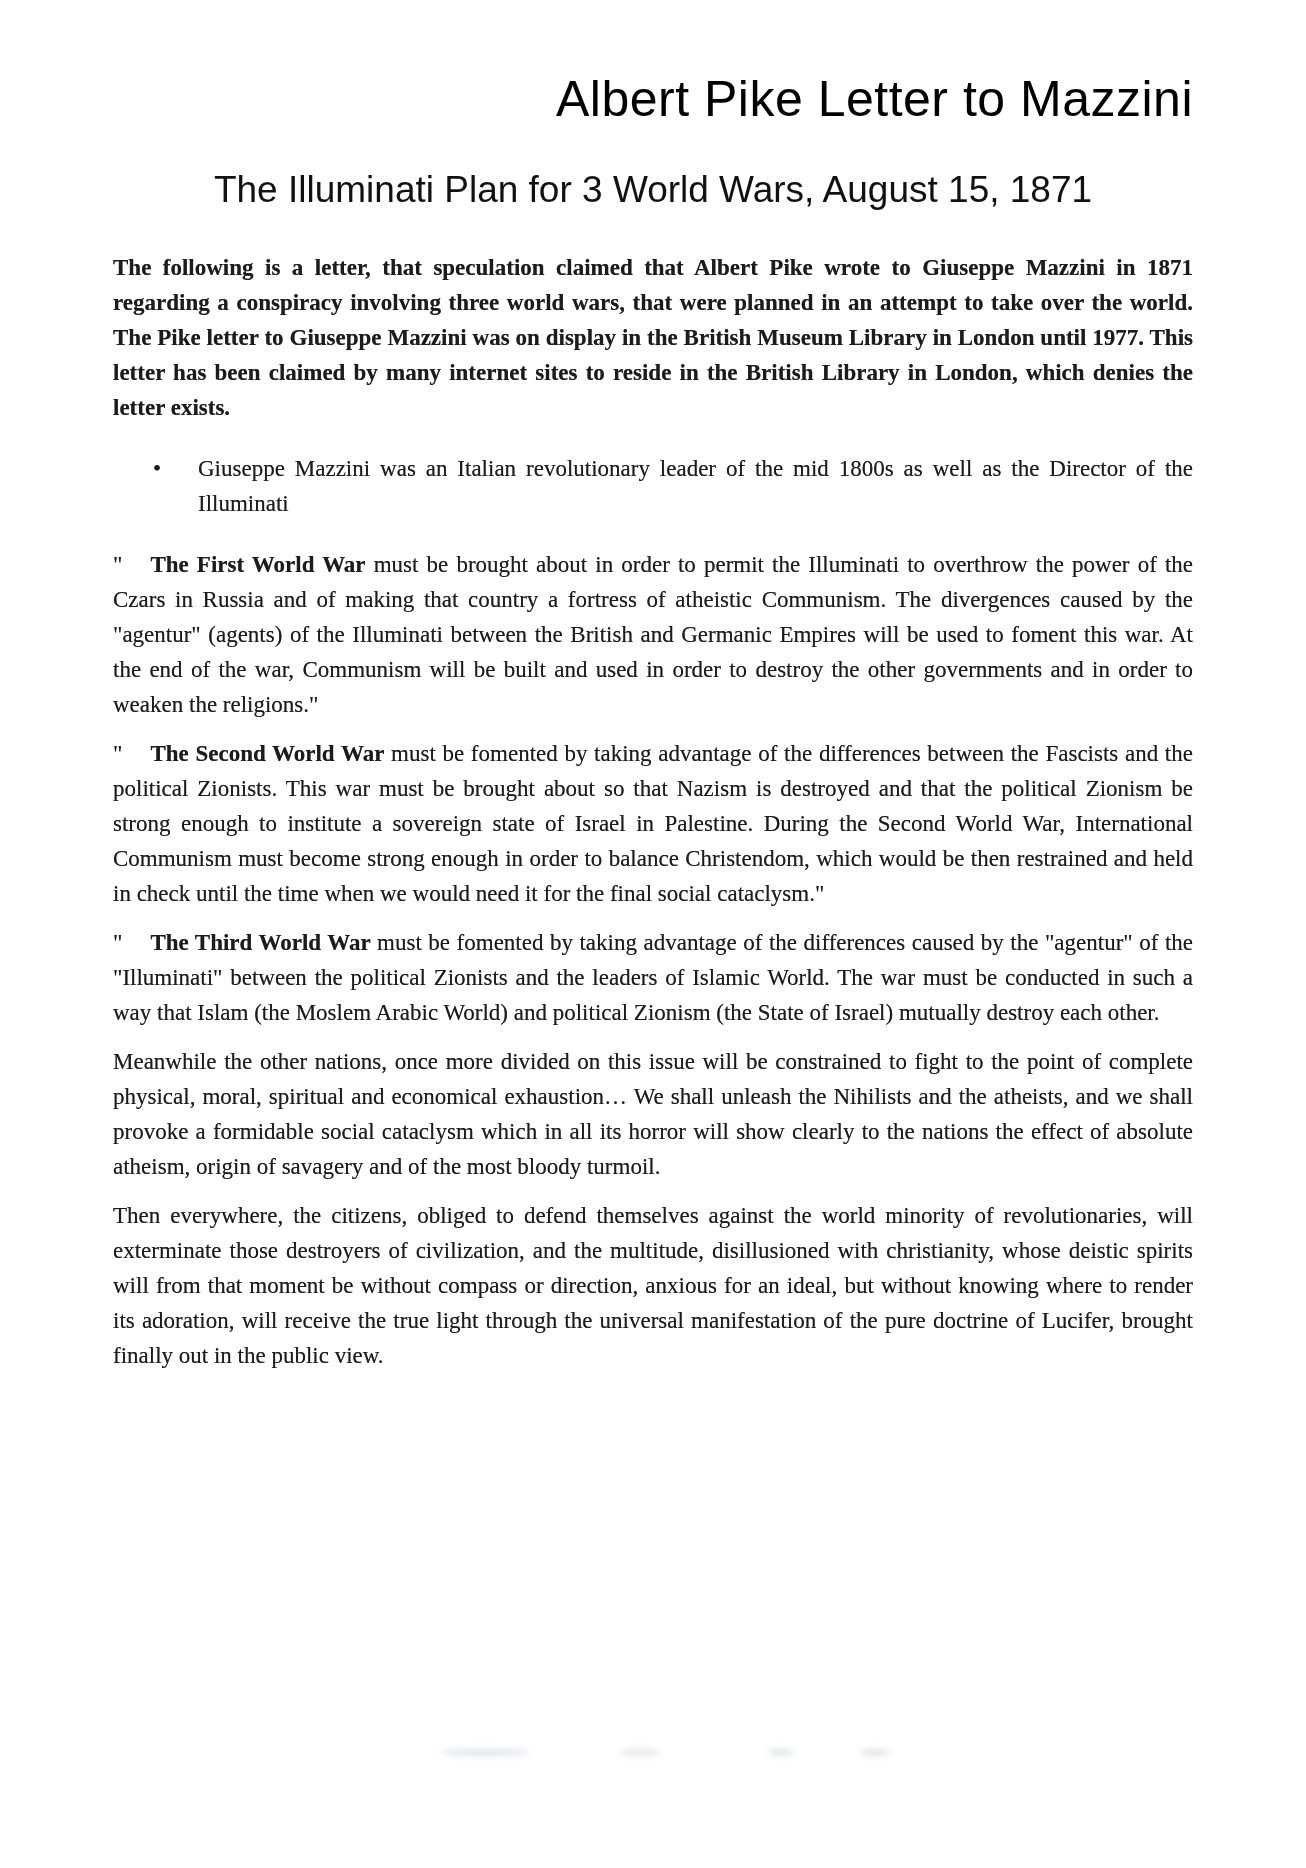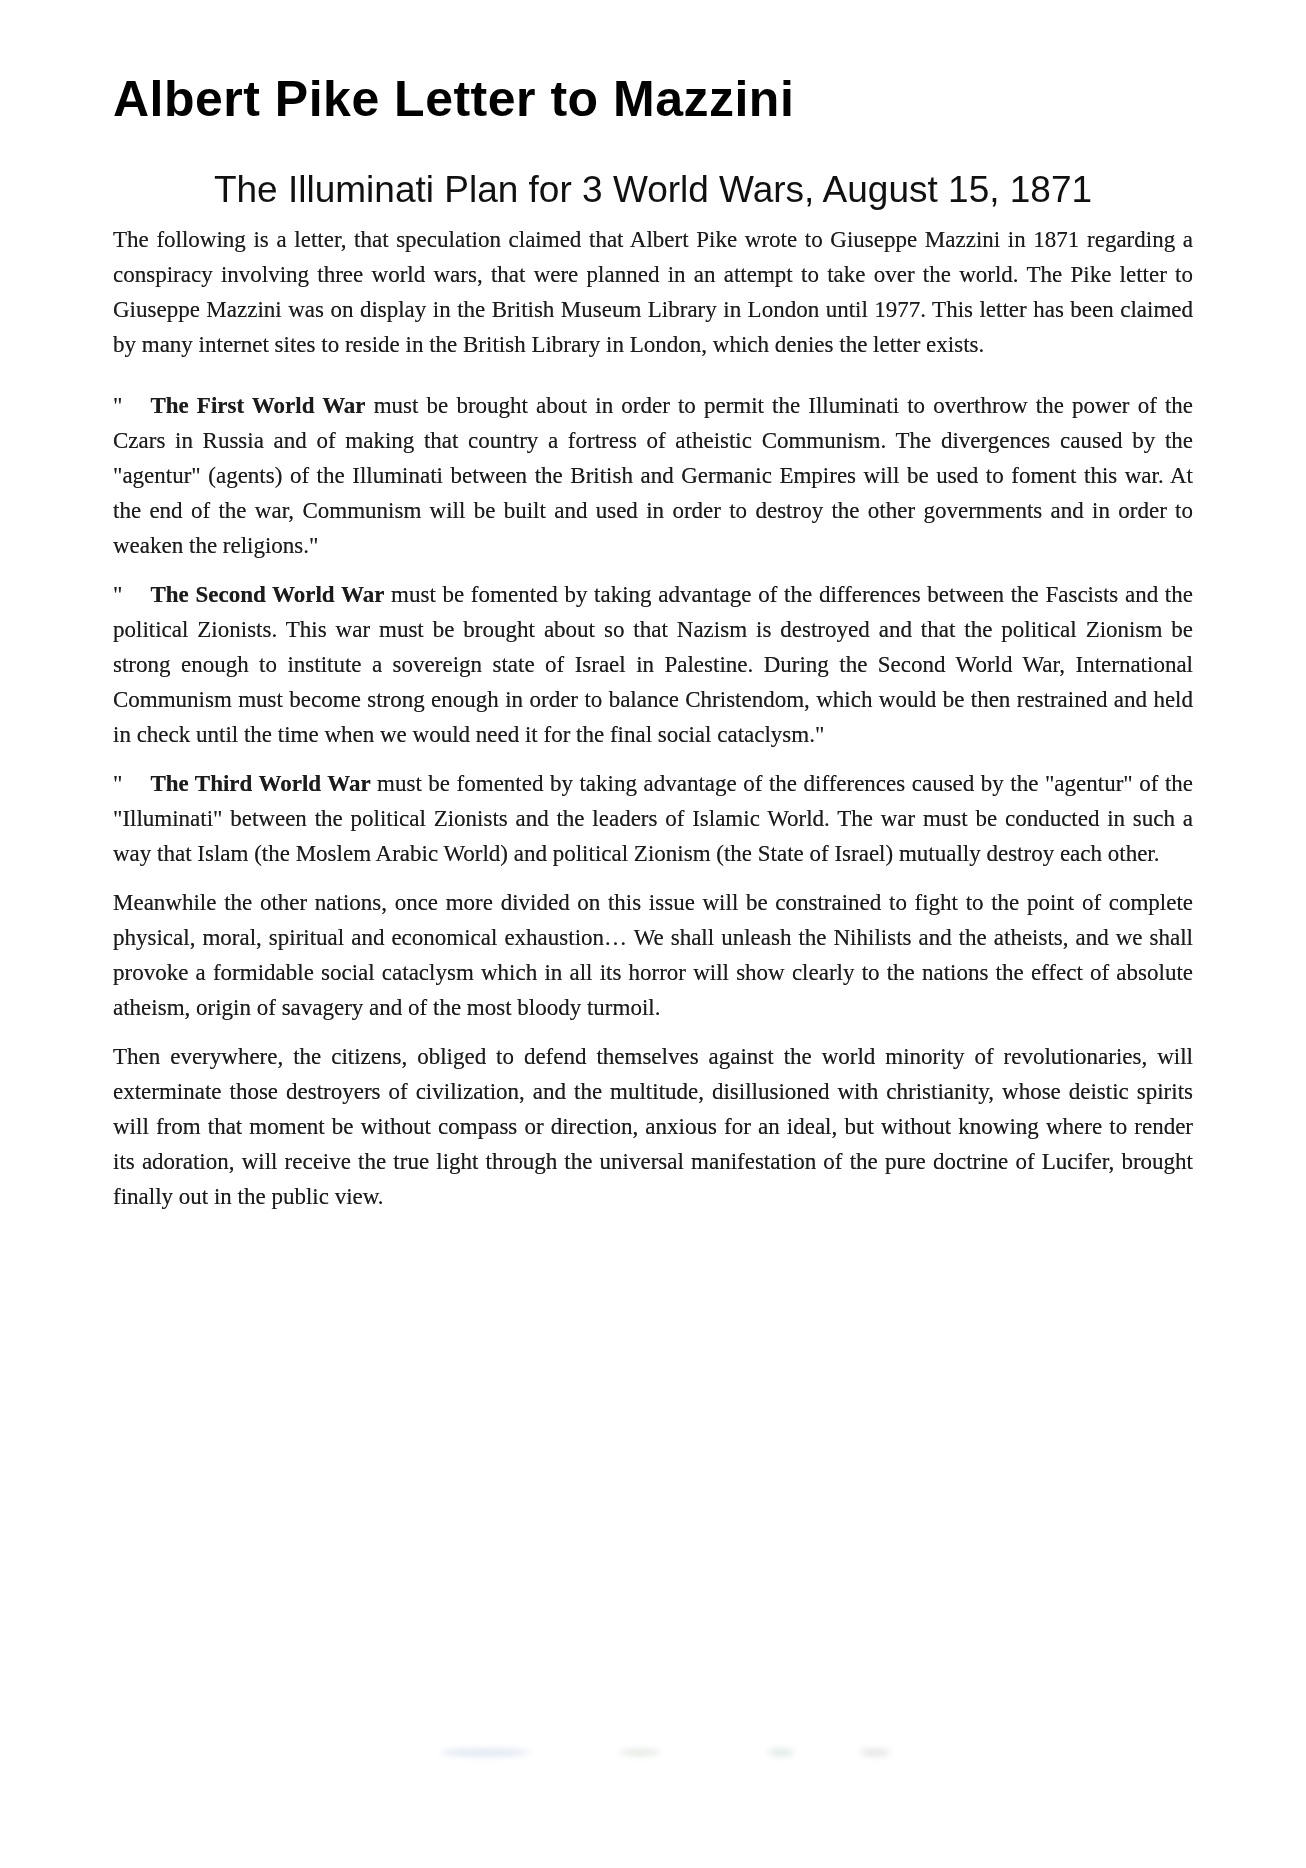--- a/index.html
+++ b/index.html
@@ -14,23 +14,23 @@
     margin: 0 auto;
     background: #ffffff;
     overflow: hidden;
     color: #1c1c1c;
   }
   .content {
     padding: 0 113px;
   }
   h1.title {
     margin: 70px 0 0 0;
-    text-align: left;
+    text-align: right;
     font-family: "Liberation Sans", sans-serif;
-    font-weight: 700;
+    font-weight: 400;
     font-size: 50px;
     line-height: 1.18;
     color: #000000;
     letter-spacing: 0.5px;
   }
   h2.subtitle {
     margin: 40px 0 0 0;
     text-align: center;
     font-family: "Liberation Sans", sans-serif;
     font-weight: 400;
@@ -43,21 +43,22 @@
     font-size: 23px;
     line-height: 35px;
     text-align: justify;
     color: #1c1c1c;
     text-shadow: 0 0 0.4px rgba(0,0,0,0.55);
   }
   p.para {
     margin: 0 0 14px 0;
   }
   p.intro {
-    margin-top: 10px;
+    margin-top: 38px;
+    font-weight: bold;
   }
   ul.bullets {
     margin: 26px 0 22px 0;
     padding: 0;
   }
   ul.bullets li {
     list-style: none;
     position: relative;
     padding-left: 85px;
     margin: 0 0 26px 0;
@@ -101,20 +102,23 @@
 <div class="page">
   <div class="content">
 
     <h1 class="title">Albert Pike Letter to Mazzini</h1>
 
     <h2 class="subtitle">The Illuminati Plan for 3 World Wars, August 15, 1871</h2>
 
     <p class="body-text para intro">The following is a letter, that speculation claimed that Albert Pike wrote to Giuseppe Mazzini in 1871 regarding a conspiracy involving three world wars, that were planned in an attempt to take over the world. The Pike letter to Giuseppe Mazzini was on display in the British Museum Library in London until 1977. This letter has been claimed by many internet sites to reside in the British Library in London, which denies the letter exists.</p>
 
     <ul class="bullets body-text">
+      <li>
+        <span>Giuseppe Mazzini was an Italian revolutionary leader of the mid 1800s as well as the Director of the Illuminati</span>
+      </li>
     </ul>
 
 
     <p class="body-text para"><span>"</span><b class="lead">The First World War</b><span> must be brought about in order to permit the Illuminati to overthrow the power of the Czars in Russia and of making that country a fortress of atheistic Communism. The divergences caused by the "agentur" (agents) of the Illuminati between the British and Germanic Empires will be used to foment this war. At the end of the war, Communism will be built and used in order to destroy the other governments and in order to weaken the religions."</span></p>
 
     <p class="body-text para"><span>"</span><b class="lead">The Second World War</b><span> must be fomented by taking advantage of the differences between the Fascists and the political Zionists. This war must be brought about so that Nazism is destroyed and that the political Zionism be strong enough to institute a sovereign state of Israel in Palestine. During the Second World War, International Communism must become strong enough in order to balance Christendom, which would be then restrained and held in check until the time when we would need it for the final social cataclysm."</span></p>
 
     <p class="body-text para"><span>"</span><b class="lead">The Third World War</b><span> must be fomented by taking advantage of the differences caused by the "agentur" of the "Illuminati" between the political Zionists and the leaders of Islamic World. The war must be conducted in such a way that Islam (the Moslem Arabic World) and political Zionism (the State of Israel) mutually destroy each other.</span></p>
 
     <p class="body-text para">Meanwhile the other nations, once more divided on this issue will be constrained to fight to the point of complete physical, moral, spiritual and economical exhaustion… We shall unleash the Nihilists and the atheists, and we shall provoke a formidable social cataclysm which in all its horror will show clearly to the nations the effect of absolute atheism, origin of savagery and of the most bloody turmoil.</p>

